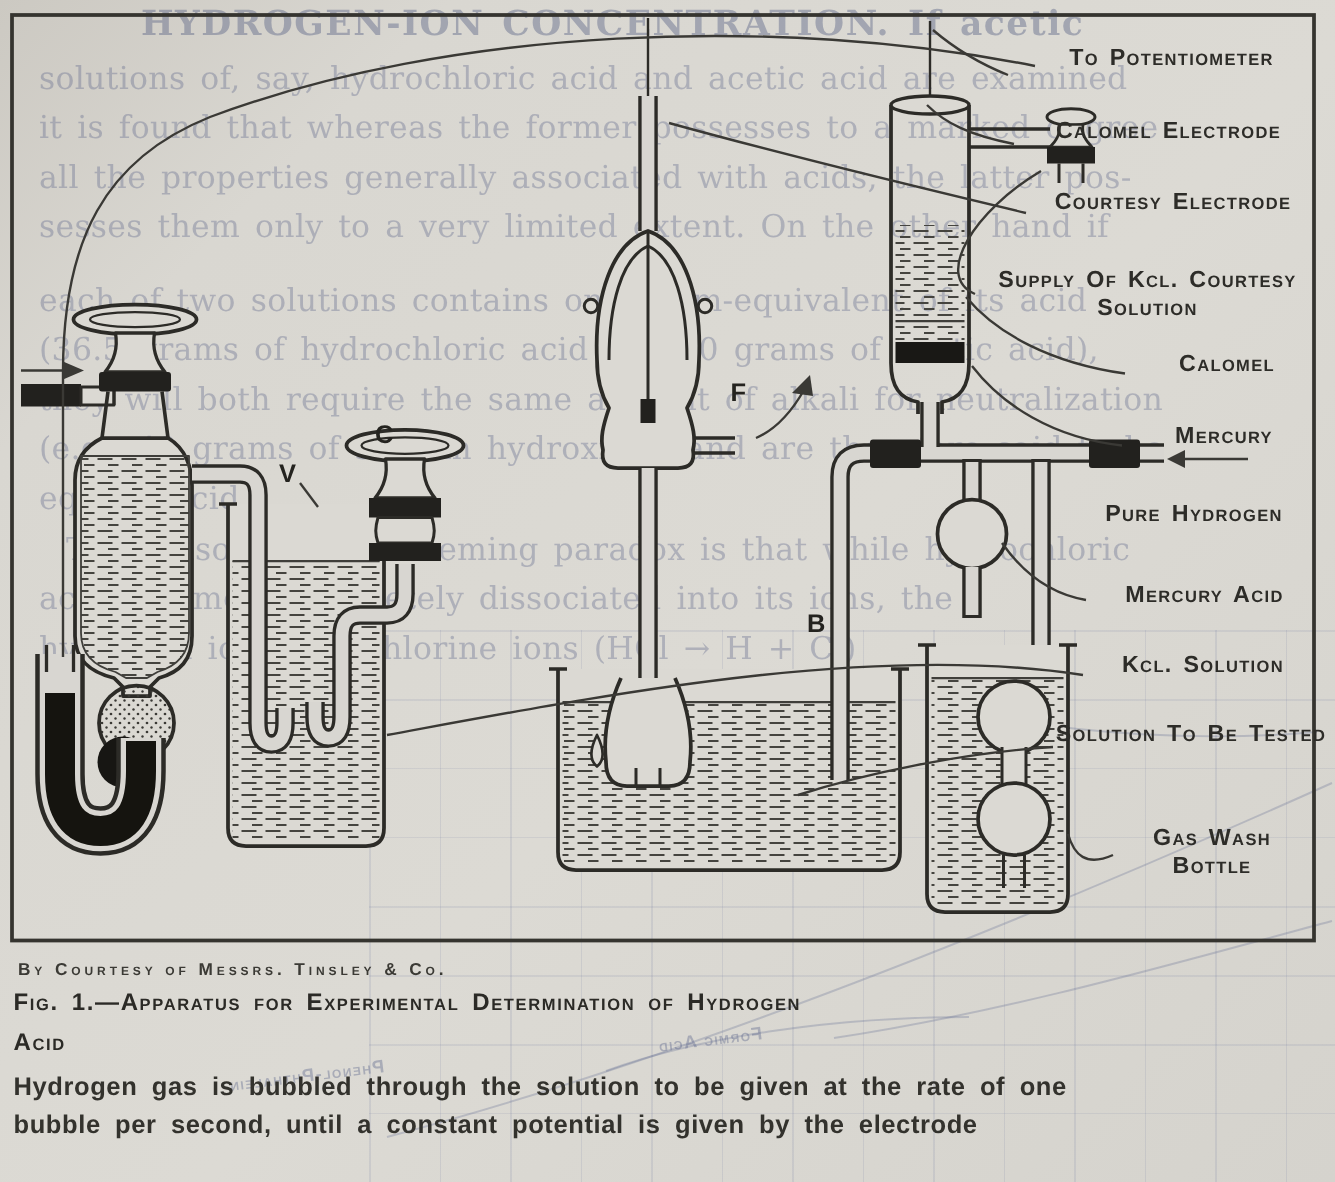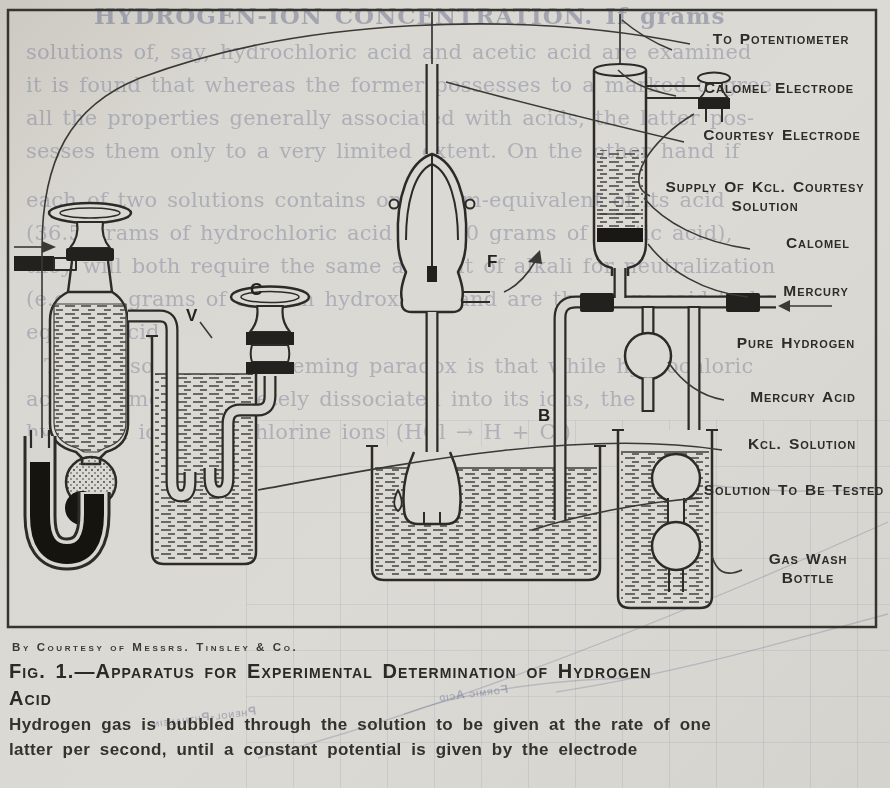--- a/index.html
+++ b/index.html
@@ -36,35 +36,35 @@
   }
   .dletter{position:absolute; z-index:3; font-weight:bold; font-size:17px; color:#24231f;}
   
   .credit{
     position:absolute; left:12px; top:641px; z-index:3;
     font-size:11.5px; font-weight:bold; letter-spacing:2.6px; color:#3b3a35;
     font-variant:small-caps;
   }
   .figtitle{
     position:absolute; left:9px; z-index:3; font-variant:small-caps; font-weight:bold;
-    font-size:20px; letter-spacing:1.1px; word-spacing:3px; color:#2b2a26; white-space:nowrap;
+    font-size:16px; letter-spacing:1.1px; word-spacing:3px; color:#2b2a26; white-space:nowrap;
   }
   .capbody{
     position:absolute; left:9px; z-index:3; font-size:17px; font-weight:bold;
     letter-spacing:.4px; word-spacing:4.5px; color:#33322d; white-space:nowrap;
   }
 </style>
 </head>
 <body>
 
 <div class="page">
 
   <div class="ghost-layer">
     <div class="ghost-grid"></div>
-    <div class="gline h" style="left:94px;top:2px">HYDROGEN-ION CONCENTRATION. If grams</div>
+    <div class="gline h" style="left:94px;top:2px">HYDROGEN-ION CONCENTRATION. If acetic</div>
     <div class="gline" style="left:26px;top:40px">solutions of, say, hydrochloric acid and acetic acid are examined</div>
     <div class="gline" style="left:26px;top:73px">it is found that whereas the former possesses to a marked degree</div>
     <div class="gline" style="left:26px;top:106px">all the properties generally associated with acids, the latter pos-</div>
     <div class="gline" style="left:26px;top:139px">sesses them only to a very limited extent. On the other hand if</div>
     <div class="gline" style="left:26px;top:188px">each of two solutions contains one gram-equivalent of its acid</div>
     <div class="gline" style="left:26px;top:221px">(36.5 grams of hydrochloric acid and 60 grams of acetic acid),</div>
     <div class="gline" style="left:26px;top:254px">they will both require the same amount of alkali for neutralization</div>
     <div class="gline" style="left:26px;top:287px">(e.g., 40 grams of sodium hydroxide), and are therefore said to be</div>
     <div class="gline" style="left:26px;top:320px">equally acid.</div>
     <div class="gline" style="left:44px;top:354px">The reason for this seeming paradox is that while hydrochloric</div>
@@ -248,15 +248,15 @@
 
   <div class="dletter" style="left:186px;top:306px">V</div>
   <div class="dletter" style="left:250px;top:280px">C</div>
   <div class="dletter" style="left:538px;top:406px">B</div>
   <div class="dletter" style="left:487px;top:252px">F</div>
 
   <div class="credit">By Courtesy of Messrs. Tinsley &amp; Co.</div>
   <div class="figtitle" style="top:660px">Fig. 1.—Apparatus for Experimental Determination of Hydrogen</div>
   <div class="figtitle" style="top:687px">Acid</div>
   <div class="capbody" style="top:715px">Hydrogen gas is bubbled through the solution to be given at the rate of one</div>
-  <div class="capbody" style="top:740px">latter per second, until a constant potential is given by the electrode</div>
+  <div class="capbody" style="top:740px">bubble per second, until a constant potential is given by the electrode</div>
 
 </div>
 
 </body></html>

